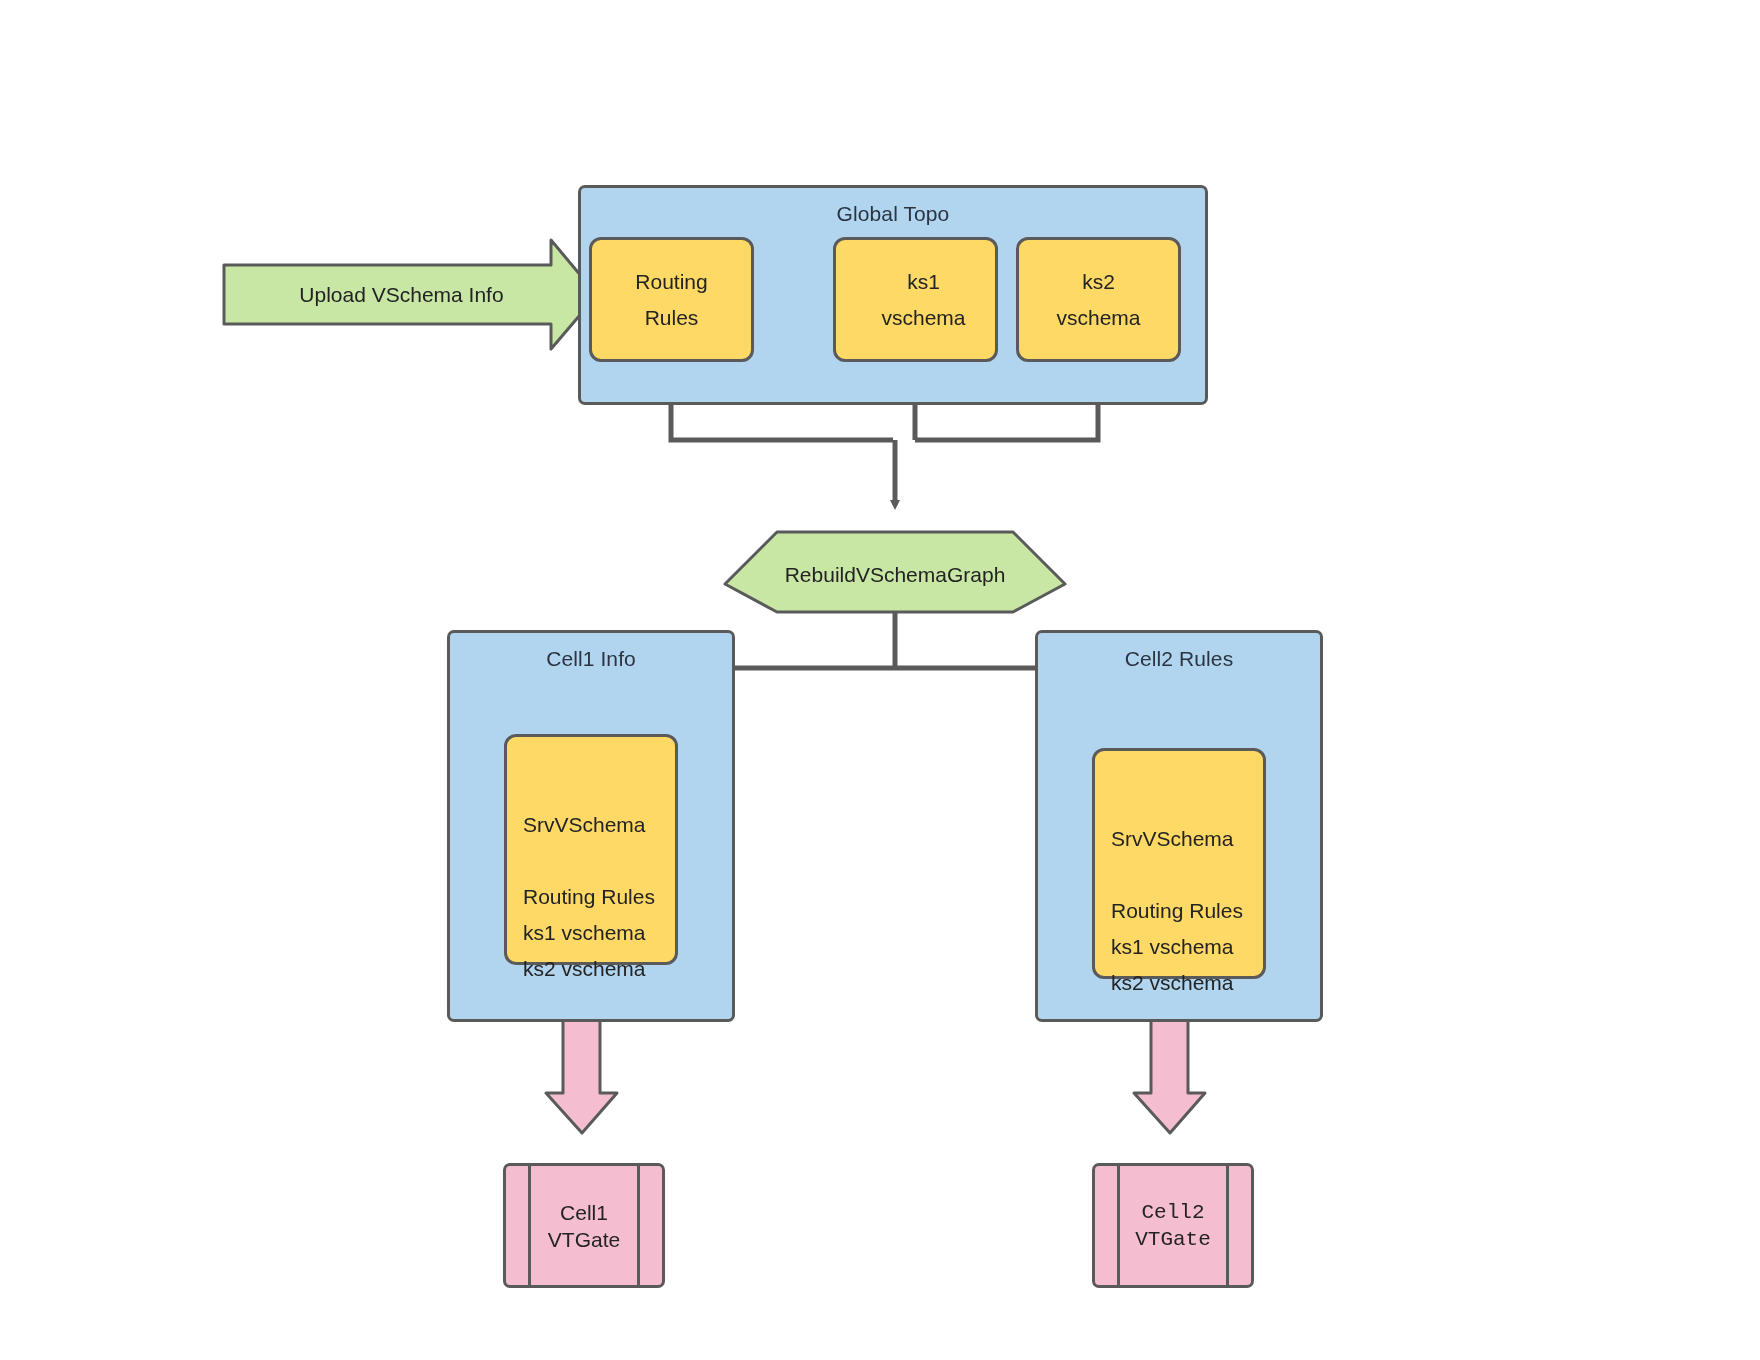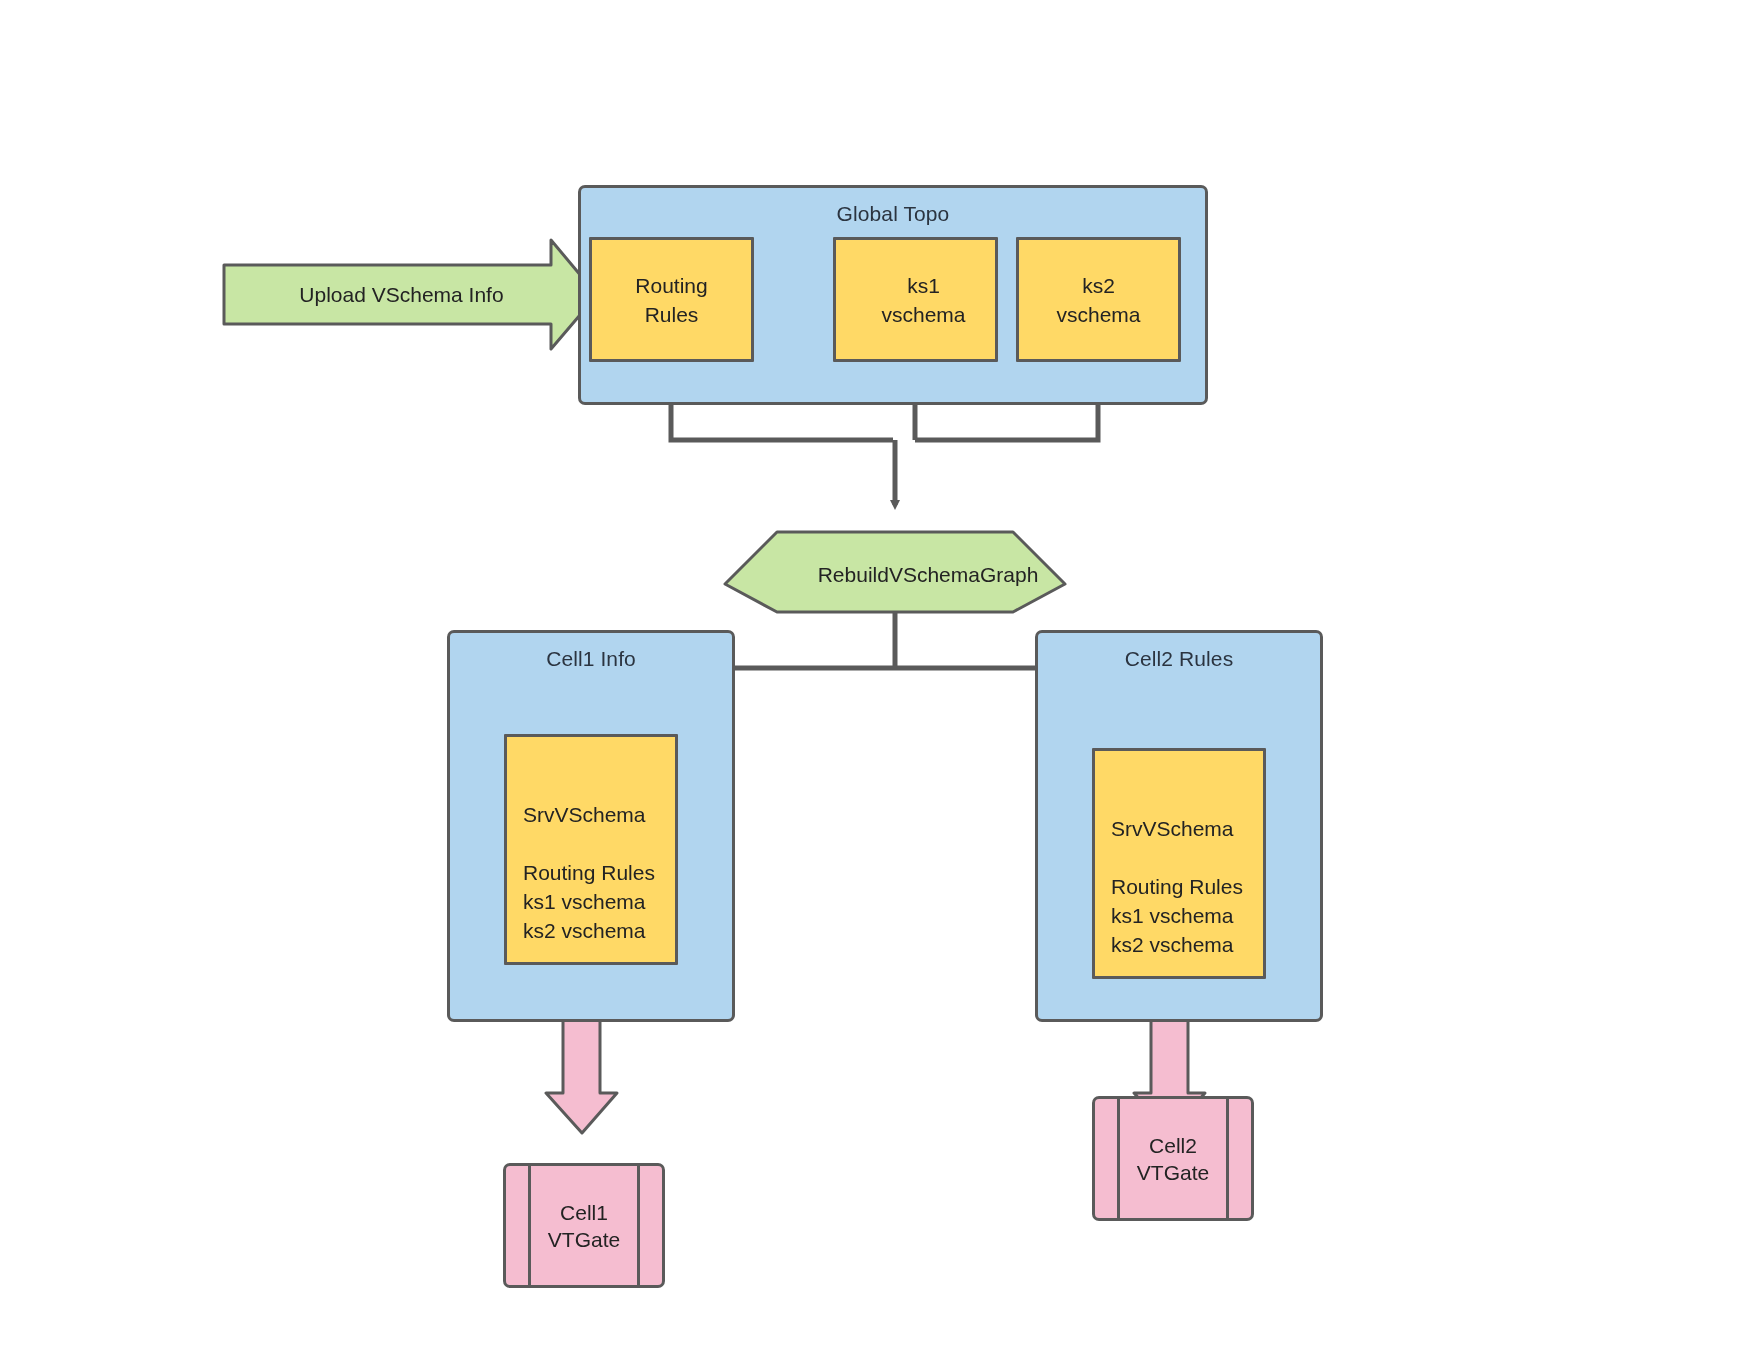--- a/index.html
+++ b/index.html
@@ -45,24 +45,24 @@
     text-align: center;
     font-weight: normal;
     font-size: 21px;
     color: #2b3440;
     letter-spacing: .1px;
   }
   
   .ybox {
     background: #ffd966;
     border: 3px solid #5a5a5a;
-    border-radius: 1px;
+    border-radius: 12px;
     color: #232323;
     font-size: 21px;
-    line-height: 29px;
+    line-height: 36px;
   }
   .ybox-center {
     display: flex;
     align-items: center;
     justify-content: center;
     text-align: center;
     white-space: pre-line;
   }
   .ybox-left {
     padding: 34px 0 0 16px;
@@ -184,21 +184,21 @@
 
   <div class="node ybox ybox-center" style="left:1016px; top:237px; width:165px; height:125px;">
     <span>ks2
 vschema</span>
   </div>
 
   <div class="node" style="left:224px; top:265px; width:327px; height:59px; display:flex; align-items:center; justify-content:center; color:#232323; font-size:21px;padding-left:28px;">
     <span>Upload VSchema Info</span>
   </div>
 
-  <div class="node hexwrap" style="left:758px; top:532px; width:340px; height:85px;">
+  <div class="node hexwrap" style="left:725px; top:532px; width:340px; height:85px;">
     <span class="hex-label">RebuildVSchemaGraph</span>
   </div>
 
   <div class="node topo" style="left:447px; top:630px; width:288px; height:392px;">
     <div class="topo-title">Cell1 Info</div>
   </div>
 
   <div class="node ybox ybox-left" style="left:504px; top:734px; width:174px; height:231px;">
     <span>SrvVSchema
 
@@ -217,18 +217,18 @@
   </div>
 
   <div class="node ybox ybox-left" style="left:1092px; top:748px; width:174px; height:231px;">
     <span>SrvVSchema
 
 Routing Rules
 ks1 vschema
 ks2 vschema</span>
   </div>
 
-  <div class="node pinknode" style="left:1092px; top:1068px; width:162px; height:125px;">
+  <div class="node pinknode" style="left:1092px; top:1135px; width:162px; height:125px;font-family:Liberation Mono, monospace;">
     <span>Cell2
 VTGate</span>
   </div>
 
 </div>
 
 </body></html>

